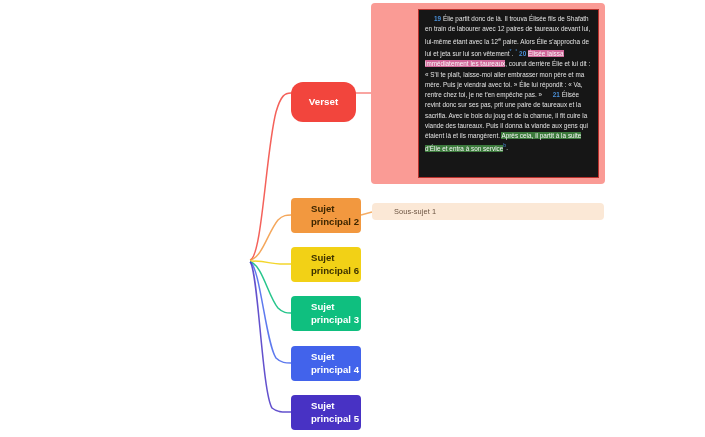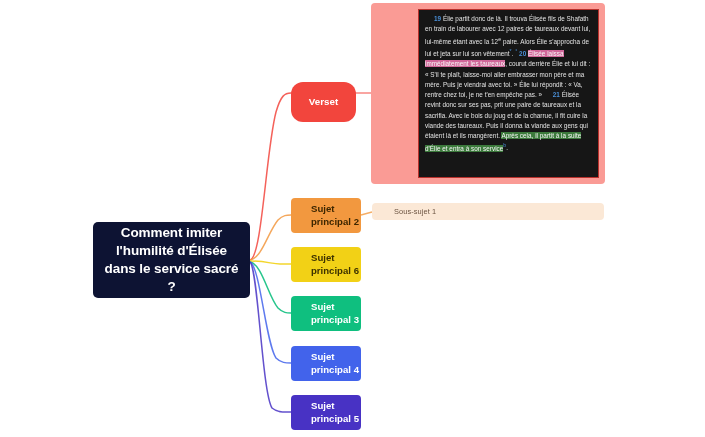--- a/index.html
+++ b/index.html
@@ -196,23 +196,20 @@
     <path d="M250,261 C266,261 272,264 280,264 C285,264 288,264 291,264" fill="none" stroke="#f2d116" stroke-width="1.5" opacity="0.9"></path>
     <path d="M250,262 C262,264 268,296 278,308 C283,313 287,313 291,313" fill="none" stroke="#0fbf7f" stroke-width="1.5" opacity="0.9"></path>
     <path d="M250,262 C260,266 266,344 276,358 C281,363 286,363 291,363" fill="none" stroke="#4263eb" stroke-width="1.5" opacity="0.85"></path>
     <path d="M250,262 C258,268 262,392 272,408 C278,413 285,412 291,412" fill="none" stroke="#4832c4" stroke-width="1.5" opacity="0.85"></path>
 
     <path d="M356,93 L371,93" fill="none" stroke="#f2453d" stroke-width="1.3" opacity="0.75"></path>
 
     <path d="M361,215 L372,212" fill="none" stroke="#f2983f" stroke-width="1.3" opacity="0.8"></path>
   </svg>
 
-  <div class="root-node">
-    <div class="root-text">Comment imiter l'humilité d'Élisée dans le service sacré ?</div>
-  </div>
 
   <div class="topic verset">
     <div class="topic-label">Verset</div>
   </div>
 
   <div class="topic box s2">
     <div class="topic-label">Sujet
 principal 2</div>
   </div>
 

